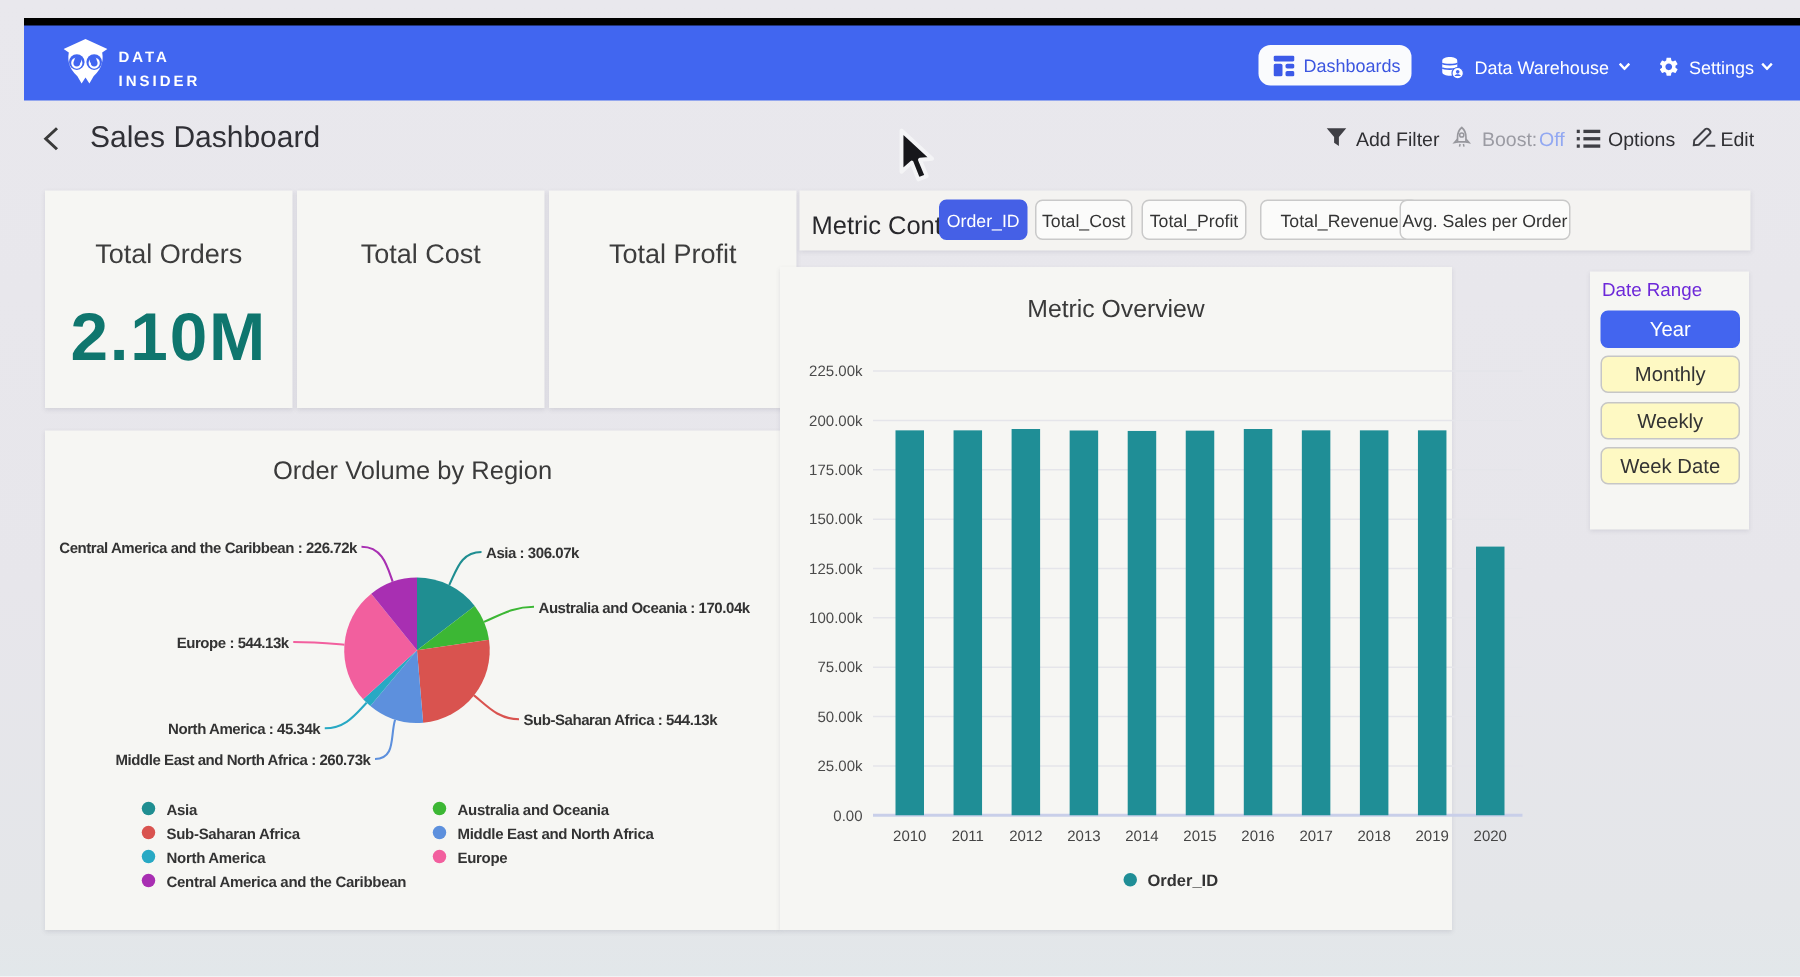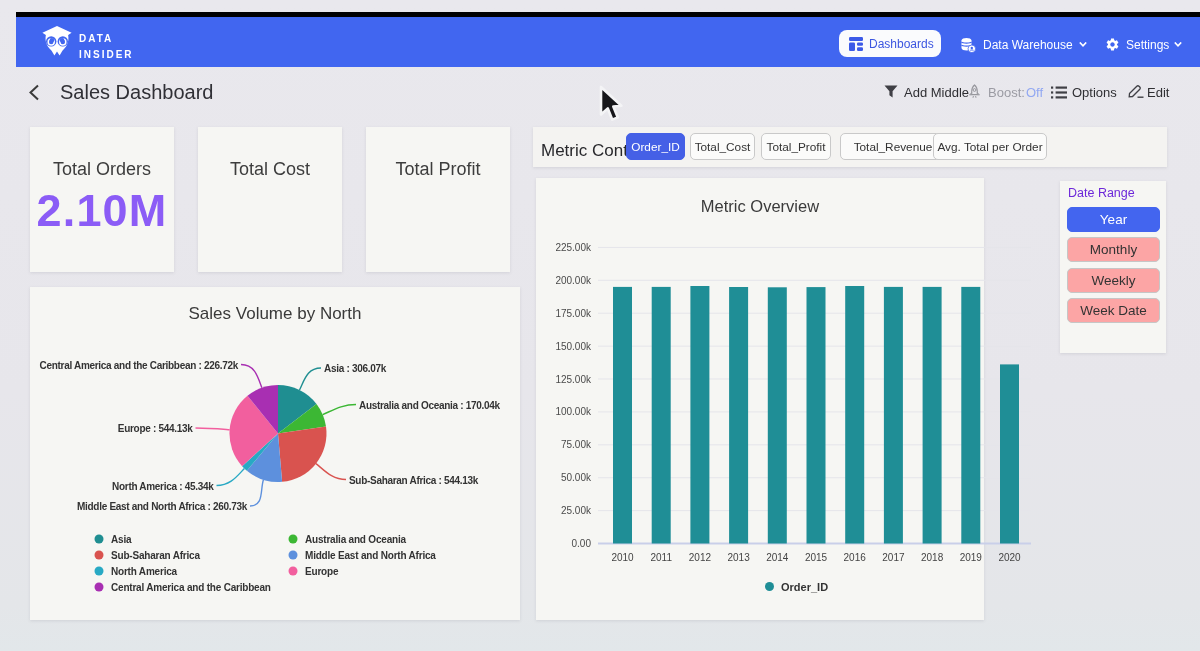--- a/index.html
+++ b/index.html
@@ -14,25 +14,25 @@
   background:#4166f0; border-top:5px solid #000000;margin-left:16px;
 }
 .logo-text { position:absolute; left:63px; top:14px; color:#fff; font-size:10px; font-weight:bold; letter-spacing:2px; line-height:15.5px; }
 .dash-btn {
   position:absolute; left:823px; top:13px; width:102px; height:27px;
   background:#fafbfd; border-radius:8px; color:#3c56e0; font-size:12px; font-weight:500; white-space:nowrap;
   display:flex; align-items:center; padding-left:10px;text-align:center;
 }
 .nav-item { position:absolute; top:0; height:55px; display:flex; align-items:center; color:#fff; font-size:12px; white-space:nowrap; }
 .card { position:absolute; background:#f6f6f3; box-shadow:0 1px 3px rgba(70,70,90,0.13); }
-.stat { width:144px; height:145px; top:127px; text-align:center; }
+.stat { width:165px; height:145px; top:127px; text-align:center; }
 .stat .t { margin-top:32px; font-size:18px; color:#3d3d3d; font-weight:500; }
-.stat .v { margin-top:5px; font-size:45px; color:#8b5cf6; font-weight:bold; letter-spacing:1.2px; }
+.stat .v { margin-top:19px; font-size:45px; color:#0f766e; font-weight:bold; letter-spacing:1.2px; }
 .chip { position:absolute; top:133px; height:27px; border:1px solid #c9c9c9; border-radius:5px; background:#fbfbfa; color:#333; font-size:11.8px; display:flex; align-items:center; justify-content:center; white-space:nowrap; }
-.drbtn { position:absolute; left:1067px; width:93px; height:25px; border:1px solid #c6c6c6; border-radius:5px; background:#fca5a5; color:#333; font-size:13.5px; white-space:nowrap; display:flex; align-items:center; justify-content:center; }
+.drbtn { position:absolute; left:1067px; width:93px; height:25px; border:1px solid #c6c6c6; border-radius:5px; background:#fef9c3; color:#333; font-size:13.5px; white-space:nowrap; display:flex; align-items:center; justify-content:center; }
 </style>
 </head>
 <body>
 
 <div class="nav">
   <svg style="position:absolute;left:26px;top:9px" width="30" height="32" viewBox="0 0 30 32">
     <path d="M4.4,6.8 C11,3 19,3 25.6,6.8 C27.4,13.2 26.6,19 20.4,24.8 L17.6,29.6 L15,25.6 L12.4,29.6 L9.6,24.8 C3.4,19 2.6,13.2 4.4,6.8 Z" fill="#ffffff"></path>
     <path d="M15,0 L29.6,6.7 L25.4,9.5 C18.6,5.1 11.4,5.1 4.6,9.5 L0.4,6.7 Z" fill="#ffffff"></path>
     <circle cx="9.2" cy="15.4" r="5.2" fill="#4166f0"></circle>
     <circle cx="20.8" cy="15.4" r="5.2" fill="#4166f0"></circle>
@@ -81,21 +81,21 @@
 
 <svg style="position:absolute;left:28px;top:84px" width="12" height="17" viewBox="0 0 12 17">
     <path d="M10,1.5 L2.5,8.5 L10,15.5" stroke="#3a3a3a" stroke-width="2" fill="none"></path>
   </svg>
 <div style="position:absolute;left:60px;top:81px;font-size:20px;color:#303036;">Sales Dashboard</div>
 
 <div style="position:absolute;left:0;top:0;width:1200px;height:0;font-size:13px;color:#2f2f33;white-space:nowrap;">
   <svg style="position:absolute;left:884px;top:85px" width="14" height="13" viewBox="0 0 14 13">
       <path d="M0.5,0.5 H13.5 L8.6,6.3 V12.4 L5.4,10.2 V6.3 Z" fill="#3f3f45"></path>
     </svg>
-  <span style="position:absolute;left:904px;top:85px">Add Middle</span>
+  <span style="position:absolute;left:904px;top:85px">Add Filter</span>
   <svg style="position:absolute;left:968px;top:84px" width="13" height="15" viewBox="0 0 13 15">
     <path d="M6.5,1 C8.4,2.6 9.3,5 9.3,7.4 L9.3,10.6 L3.7,10.6 L3.7,7.4 C3.7,5 4.6,2.6 6.5,1 Z" stroke="#97979d" stroke-width="1.1" fill="none"></path>
     <circle cx="6.5" cy="6" r="1.4" stroke="#97979d" stroke-width="1" fill="none"></circle>
     <path d="M3.7,8.6 L1.6,11 L3.7,10.6 M9.3,8.6 L11.4,11 L9.3,10.6" stroke="#97979d" stroke-width="1" fill="none"></path>
     <path d="M5.4,12 L5,13.8 M7.6,12 L8,13.8" stroke="#97979d" stroke-width="1" fill="none"></path>
   </svg>
   <span style="position:absolute;left:988px;top:85px;color:#9b9ba3">Boost:</span>
   <span style="position:absolute;left:1026px;top:85px;color:#92a8f2">Off</span>
   <svg style="position:absolute;left:1051px;top:86px" width="16" height="13" viewBox="0 0 16 13">
     <rect x="0" y="0.5" width="2.2" height="2.2" fill="#3f3f45"></rect>
@@ -118,21 +118,21 @@
     <div class="v">2.10M</div>
   </div>
 <div class="card stat" style="left:198px">
     <div class="t">Total Cost</div>
   </div>
 <div class="card stat" style="left:366px">
     <div class="t">Total Profit</div>
   </div>
 
 <div class="card" style="left:30px;top:287px;width:490px;height:333px;">
-  <div style="text-align:center;margin-top:17px;font-size:17px;color:#3a3a3a;">Sales Volume by North</div>
+  <div style="text-align:center;margin-top:17px;font-size:17px;color:#3a3a3a;">Order Volume by Region</div>
   <svg width="490" height="280" viewBox="0 0 490 280" style="position:absolute;left:0;top:46px">
       <path d="M291,35 C277,35 274.4,47.2 269.5,57.0" stroke="#1f8e91" stroke-width="1.4" fill="none"></path>
       <path d="M326,71.5 C312,71.5 302.8,77.3 292.7,81.6" stroke="#3cb734" stroke-width="1.4" fill="none"></path>
       <path d="M316,146.5 C302,146.5 294.6,137.5 286.0,130.6" stroke="#d9534f" stroke-width="1.4" fill="none"></path>
       <path d="M220,173 C234,173 230.1,157.2 233.4,146.8" stroke="#5d90dd" stroke-width="1.4" fill="none"></path>
       <path d="M186.5,152.5 C200.5,152.5 206.8,143.4 214.4,135.5" stroke="#28a9c4" stroke-width="1.4" fill="none"></path>
       <path d="M165.5,95 C179.5,95 188.7,95.9 199.6,96.8" stroke="#f25f9e" stroke-width="1.4" fill="none"></path>
       <path d="M211,31.5 C225,31.5 228.1,44.4 231.8,54.8" stroke="#a82fb2" stroke-width="1.4" fill="none"></path>
       <path d="M248,100.5 L248.0,52.0 A48.5,48.5 0 0 1 286.5,71.0 Z" fill="#1f8e91"></path>
       <path d="M248,100.5 L286.5,71.0 A48.5,48.5 0 0 1 296.0,93.5 Z" fill="#3cb734"></path>
@@ -164,23 +164,23 @@
       <text x="275" y="242" font-size="10" font-weight="bold" letter-spacing="-0.2" fill="#333">Europe</text>
     </svg>
 </div>
 
 <div style="position:absolute;left:533px;top:127px;width:634px;height:40px;background:#f4f3f1;box-shadow:0 1px 3px rgba(70,70,90,0.13);"></div>
 <div style="position:absolute;left:541px;top:141px;font-size:17px;color:#28282c;">Metric Control</div>
 <div class="chip" style="left:626px;width:59px;background:#4560e6;border-color:#4560e6;color:#fff;">Order_ID</div>
 <div class="chip" style="left:690px;width:65px;">Total_Cost</div>
 <div class="chip" style="left:761px;width:70px;">Total_Profit</div>
 <div class="chip" style="left:840px;width:106px;">Total_Revenue</div>
-<div class="chip" style="left:933px;width:114px;">Avg. Total per Order</div>
-
-<div class="card" style="left:536px;top:178px;width:448px;height:442px;">
+<div class="chip" style="left:933px;width:114px;">Avg. Sales per Order</div>
+
+<div class="card" style="left:520px;top:178px;width:448px;height:442px;">
   <div style="text-align:center;margin-top:19px;font-size:16.5px;color:#3a3a3a;">Metric Overview</div>
   <svg width="514" height="400" viewBox="0 0 514 400" style="position:absolute;left:0;top:42px">
       <line x1="62" y1="323.5" x2="495" y2="323.5" stroke="#c9cfe9" stroke-width="2"></line>
       <text x="55" y="327.0" font-size="10" fill="#4a4a4a" text-anchor="end">0.00</text>
       <line x1="62" y1="290.6" x2="495" y2="290.6" stroke="#e5e5ea" stroke-width="1"></line>
       <text x="55" y="294.1" font-size="10" fill="#4a4a4a" text-anchor="end">25.00k</text>
       <line x1="62" y1="257.7" x2="495" y2="257.7" stroke="#e5e5ea" stroke-width="1"></line>
       <text x="55" y="261.2" font-size="10" fill="#4a4a4a" text-anchor="end">50.00k</text>
       <line x1="62" y1="224.8" x2="495" y2="224.8" stroke="#e5e5ea" stroke-width="1"></line>
       <text x="55" y="228.3" font-size="10" fill="#4a4a4a" text-anchor="end">75.00k</text>

